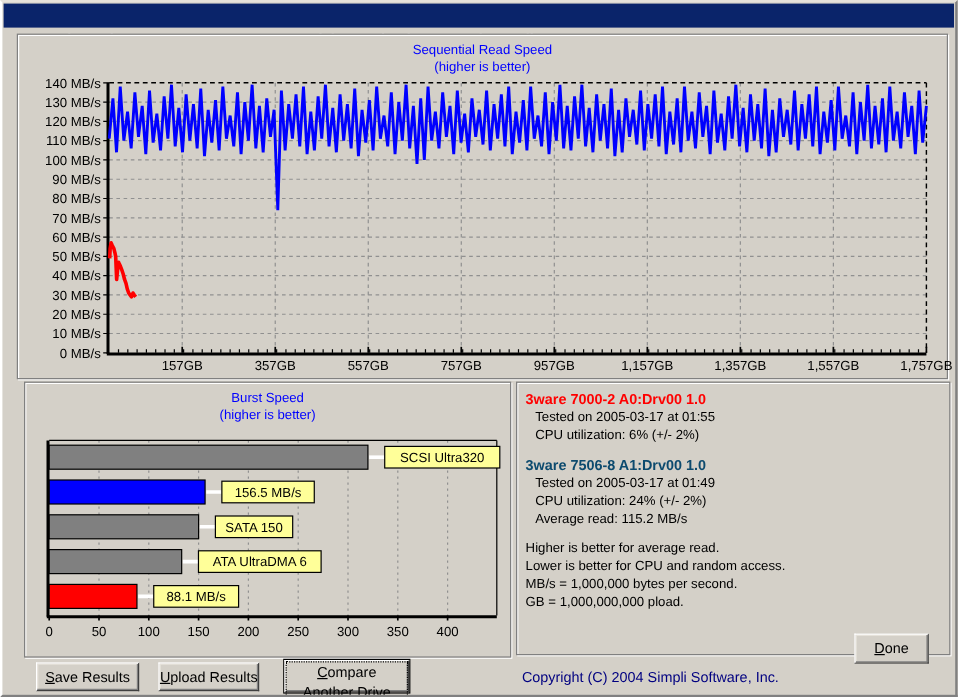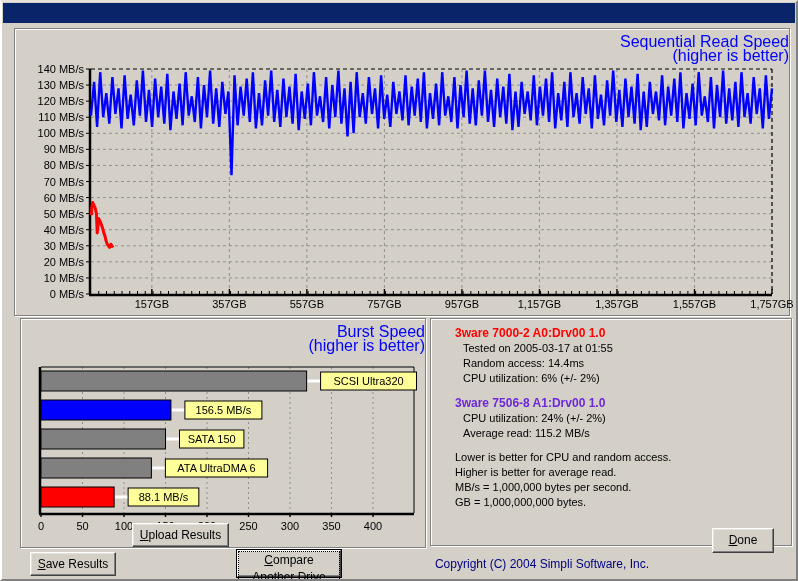--- a/index.html
+++ b/index.html
@@ -16,40 +16,40 @@
     background:#0a246a;color:#fff;font-weight:bold;font-size:12px;
     line-height:20px;padding-left:6px;box-sizing:border-box;white-space:pre;
   }
   .panel{
     position:absolute;background:#d4d0c8;
     border:1px solid #808080;
     box-shadow:1px 1px 0 0 #ffffff, inset 1px 1px 0 0 #ffffff;
   }
   #main-panel{left:12px;top:26px;width:774px;height:286px}
   #burst-panel{left:18px;top:316px;width:404px;height:228px}
-  #info-panel{left:428px;top:316px;width:362px;height:228px;padding:6px 24px;box-sizing:border-box;line-height:15px}
-  .chart-title{position:absolute;left:0;right:0;text-align:right;color:#0000ff;font-size:16px;line-height:14px}
+  #info-panel{left:428px;top:316px;width:362px;height:228px;padding:6px 7px;box-sizing:border-box;line-height:15px}
+  .chart-title{position:absolute;left:0;right:0;text-align:center;color:#0000ff;font-size:11px;line-height:14px}
   #main-panel .chart-title{top:6px}
   #burst-panel .chart-title{top:6px}
   svg{position:absolute;overflow:visible}
   #main-chart-svg{left:0;top:0}
   #burst-chart-svg{left:0;top:0}
   .ip-title{font-weight:bold;font-size:12px;line-height:16px}
   .red-t{color:#ff0000}
-  .blue-t{color:#6d28d9}
+  .blue-t{color:#0c4a6e}
   .ip-line{padding-left:8px}
   .ip-gap{height:9px}
   .btn{
     position:absolute;background:#d4d0c8;font-size:12px;text-align:center;
     border:1px solid;border-color:#ffffff #404040 #404040 #ffffff;
     box-shadow:inset -1px -1px 0 #808080, inset 1px 1px 0 #e6e2da;
     cursor:default;box-sizing:border-box;
   }
   #save-btn{left:28px;top:550px;width:86px;height:24px;line-height:22px}
-  #upload-btn{left:130px;top:521px;width:97px;height:24px;line-height:22px}
+  #upload-btn{left:130px;top:550px;width:84px;height:24px;line-height:22px}
   #compare-btn{left:235px;top:548px;width:104px;height:27px;line-height:23px;box-shadow:0 0 0 1px #000, inset -1px -1px 0 #808080, inset 1px 1px 0 #e6e2da}
   #done-btn{left:710px;top:526px;width:62px;height:25px;line-height:23px}
   .mn{text-decoration:underline}
   .focus-rect{display:inline-block;border:1px dotted #000;padding:0 3px;line-height:17px}
   .copyright{
     position:absolute;left:378px;top:550px;width:324px;height:24px;
     text-align:center;line-height:24px;color:#000080;font-size:12px;
   }
 </style>
 </head>
@@ -285,30 +285,30 @@
       <rect x="20" y="168" width="73.12299999999999" height="20" fill="#ff0000" stroke="#000" stroke-width="1"></rect>
       <line x1="94.12299999999999" y1="178" x2="107.12299999999999" y2="178" stroke="#fff" stroke-width="3"></line>
       <rect x="107.12299999999999" y="169" width="70.69999999999999" height="18" fill="#ffff99" stroke="#000" stroke-width="1"></rect>
       <text x="142.47299999999998" y="182" text-anchor="middle" font-size="11px" font-family="Liberation Sans, sans-serif">88.1 MB/s</text>
     </svg>
 </div>
 
 <div class="panel" id="info-panel">
   <div class="ip-title red-t">3ware 7000-2 A0:Drv00 1.0</div>
   <div class="ip-line">Tested on 2005-03-17 at 01:55</div>
-  <div class="ip-line">Random access: 14.4ms</div>
   <div class="ip-line">CPU utilization: 6% (+/- 2%)</div>
   <div class="ip-gap"></div>
   <div class="ip-title blue-t">3ware 7506-8 A1:Drv00 1.0</div>
+  <div class="ip-line">Tested on 2005-03-17 at 01:49</div>
   <div class="ip-line">CPU utilization: 24% (+/- 2%)</div>
   <div class="ip-line">Average read: 115.2 MB/s</div>
   <div class="ip-gap"></div>
+  <div>Higher is better for average read.</div>
   <div>Lower is better for CPU and random access.</div>
-  <div>Higher is better for average read.</div>
   <div>MB/s = 1,000,000 bytes per second.</div>
-  <div>GB = 1,000,000,000 bytes.</div>
+  <div>GB = 1,000,000,000 pload.</div>
 </div>
 
 <div class="btn" id="save-btn"><span class="mn">S</span><span>ave Results</span></div>
 <div class="btn" id="upload-btn"><span class="mn">U</span><span>pload Results</span></div>
 <div class="btn" id="compare-btn"><span class="focus-rect"><span class="mn">C</span><span>ompare Another Drive</span></span></div>
 <div class="copyright">Copyright (C) 2004 Simpli Software, Inc. www.simplisoftware.com</div>
 <div class="btn" id="done-btn"><span class="mn">D</span><span>one</span></div>
 
 </body></html>

